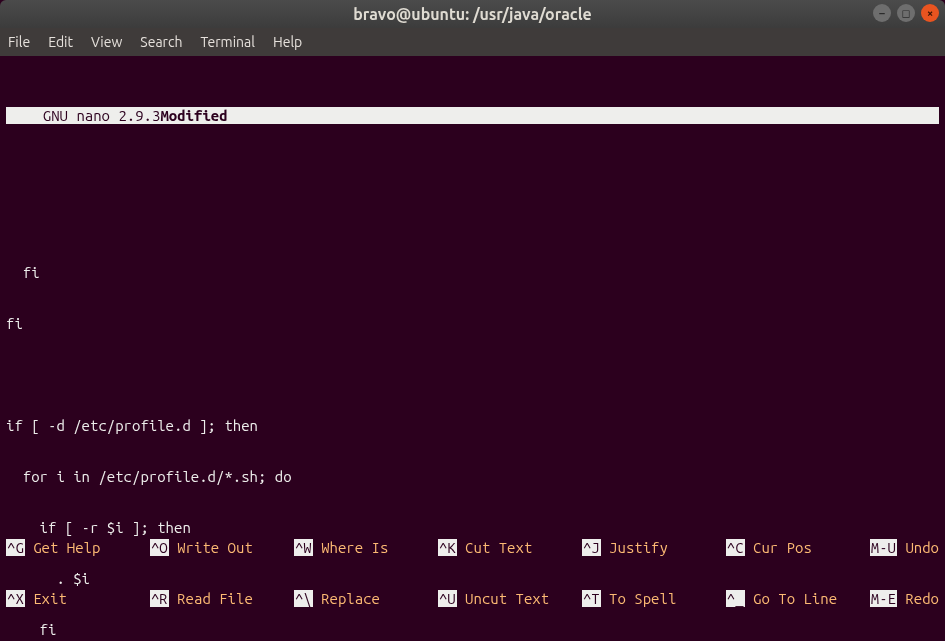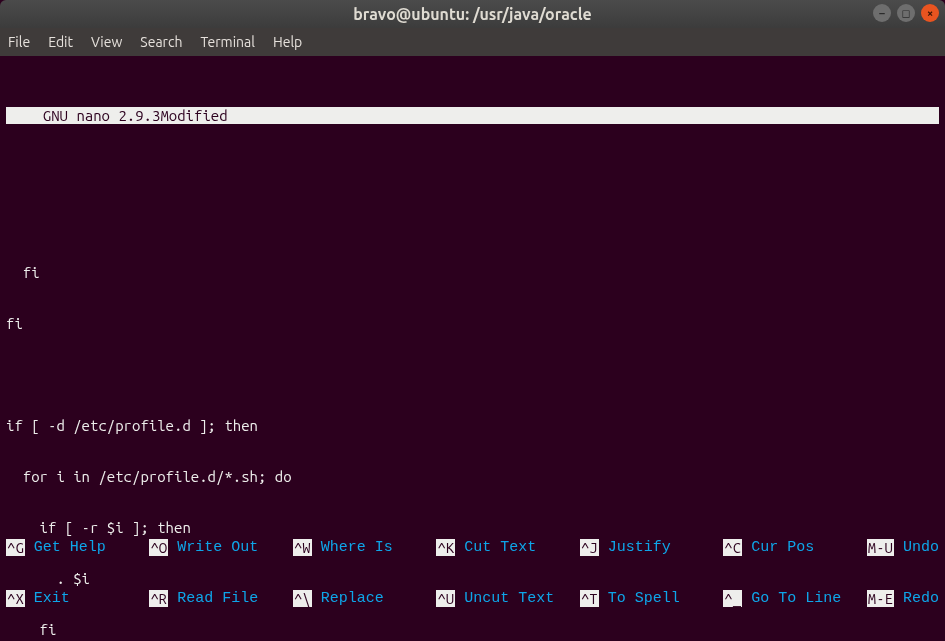--- a/index.html
+++ b/index.html
@@ -73,40 +73,40 @@
     .nano-header {
       background: #eeeeec;
       color: #2c001e;
       display: flex;
       margin: 0 6px;
       height: 17px;
       align-items: center;
     }
     .nano-header .left { padding-left: 20px; flex: 0 0 auto; }
     .nano-header .center { flex: 1 1 auto; text-align: center; }
-    .nano-header .right { padding-right: 8px; flex: 0 0 auto; }
+    .nano-header .right { padding-right: 8px; flex: 0 0 auto; font-weight: bold; }
     .editor {
       padding: 0 6px;
       margin-top: 4px;
     }
     .line { height: 17px; }
     .c-white { color: #eeeeec; }
     .shortcuts {
       position: absolute;
       bottom: 0;
       left: 6px;
       right: 6px;
     }
     .shortcut-row { display: flex; height: 17px; }
     .key {
       background: #eeeeec;
       color: #2c001e;
       padding: 0 1px;
     }
-    .label { color: #0ea5e9; font-family: Liberation Mono, monospace; }
+    .label { color: #fdba74; }
     .sc-col { width: 154px; display: flex; }
     .sc-col-last { width: auto; display: flex; justify-content: center; }
   </style>
 </head>
 <body>
 
 <div class="titlebar">
   <span class="titlebar-title">bravo@ubuntu: /usr/java/oracle</span>
   <div class="window-controls">
     <div class="wc wc-min">–</div>

